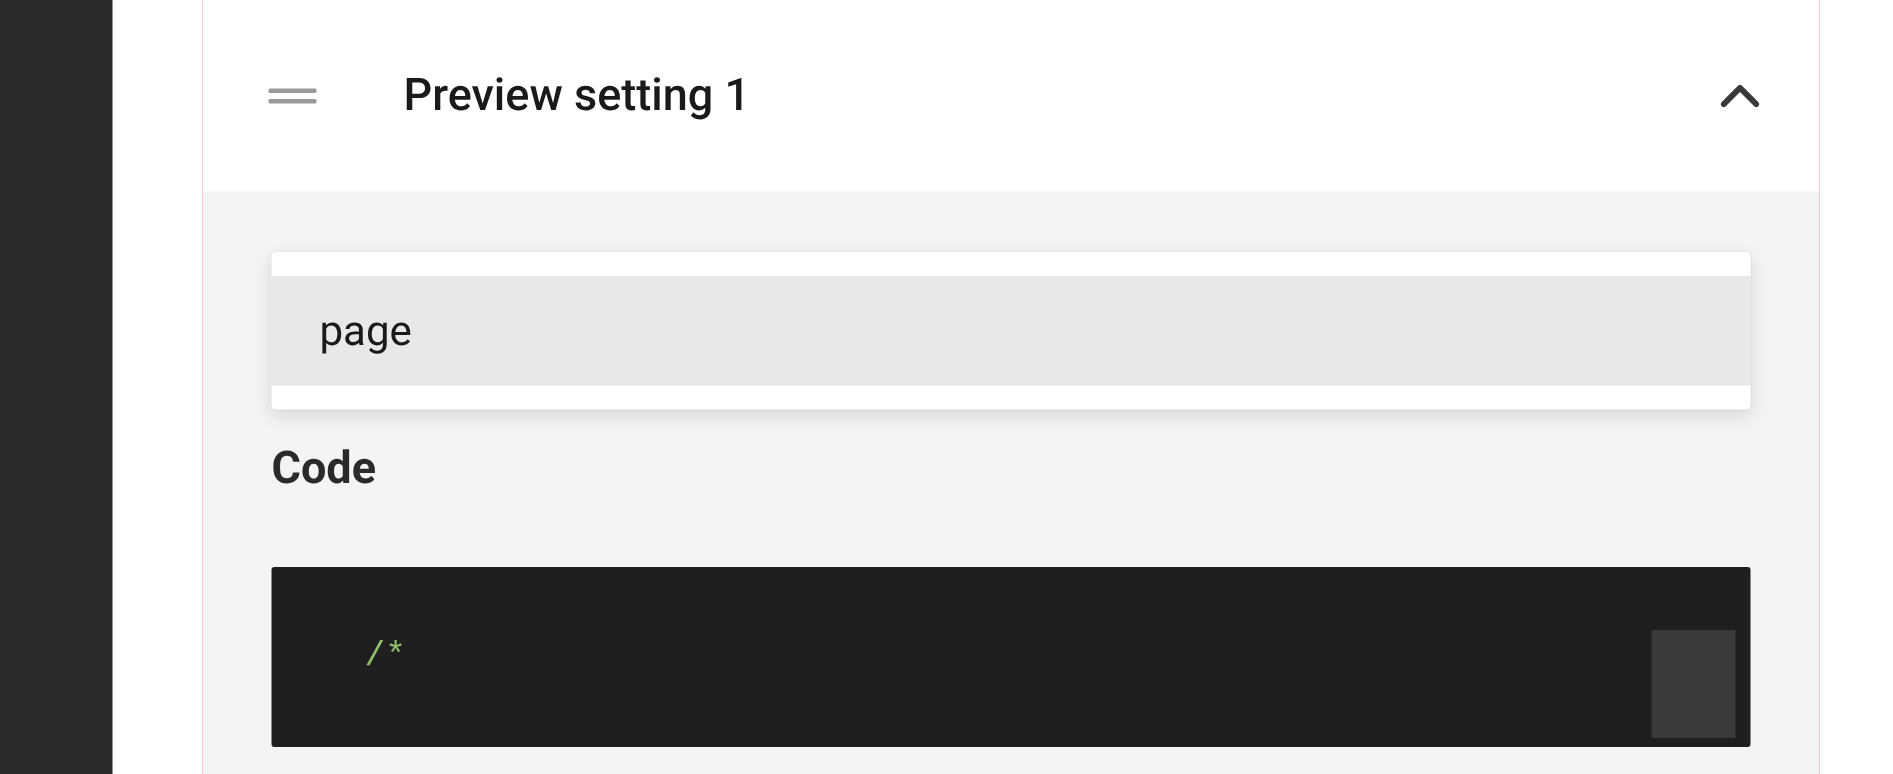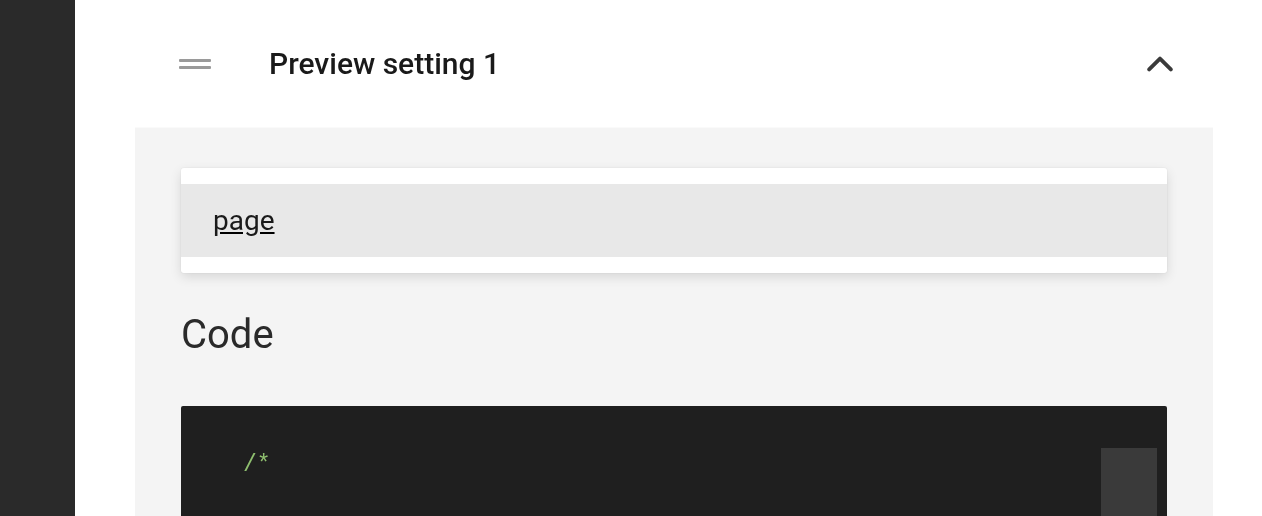--- a/index.html
+++ b/index.html
@@ -75,35 +75,34 @@
     .content-area {
       background: #f4f4f4;
       padding: 40px 46px 0 46px;
       height: 388px;
     }
     .tab-row {
       background: #ffffff;
       border-radius: 3px;
       box-shadow: 0 4px 12px rgba(0,0,0,0.12), 0 0 0 1px rgba(0,0,0,0.02);
       padding: 16px 0 16px 0;
-      text-decoration: underline;
     }
     .tab-item {
       background: #e8e8e8;
       padding: 20px 32px;
       font-size: 28px;
       font-weight: 400;
       color: #1a1a1a;
       cursor: pointer;
     }
     .code-label {
-      font-size: 40px;
-      font-weight: 400;
+      font-size: 30px;
+      font-weight: 700;
       color: #2a2a2a;
-      margin-top: 38px;
+      margin-top: 22px;
       margin-bottom: 0;
     }
     .code-block {
       background: #1f1f1f;
       margin-top: 48px;
       padding: 42px 62px 0 62px;
       border-radius: 2px;
       font-family: "SFMono-Regular", Consolas, "Liberation Mono", Menlo, monospace;
       font-size: 23px;
       line-height: 1.55;

